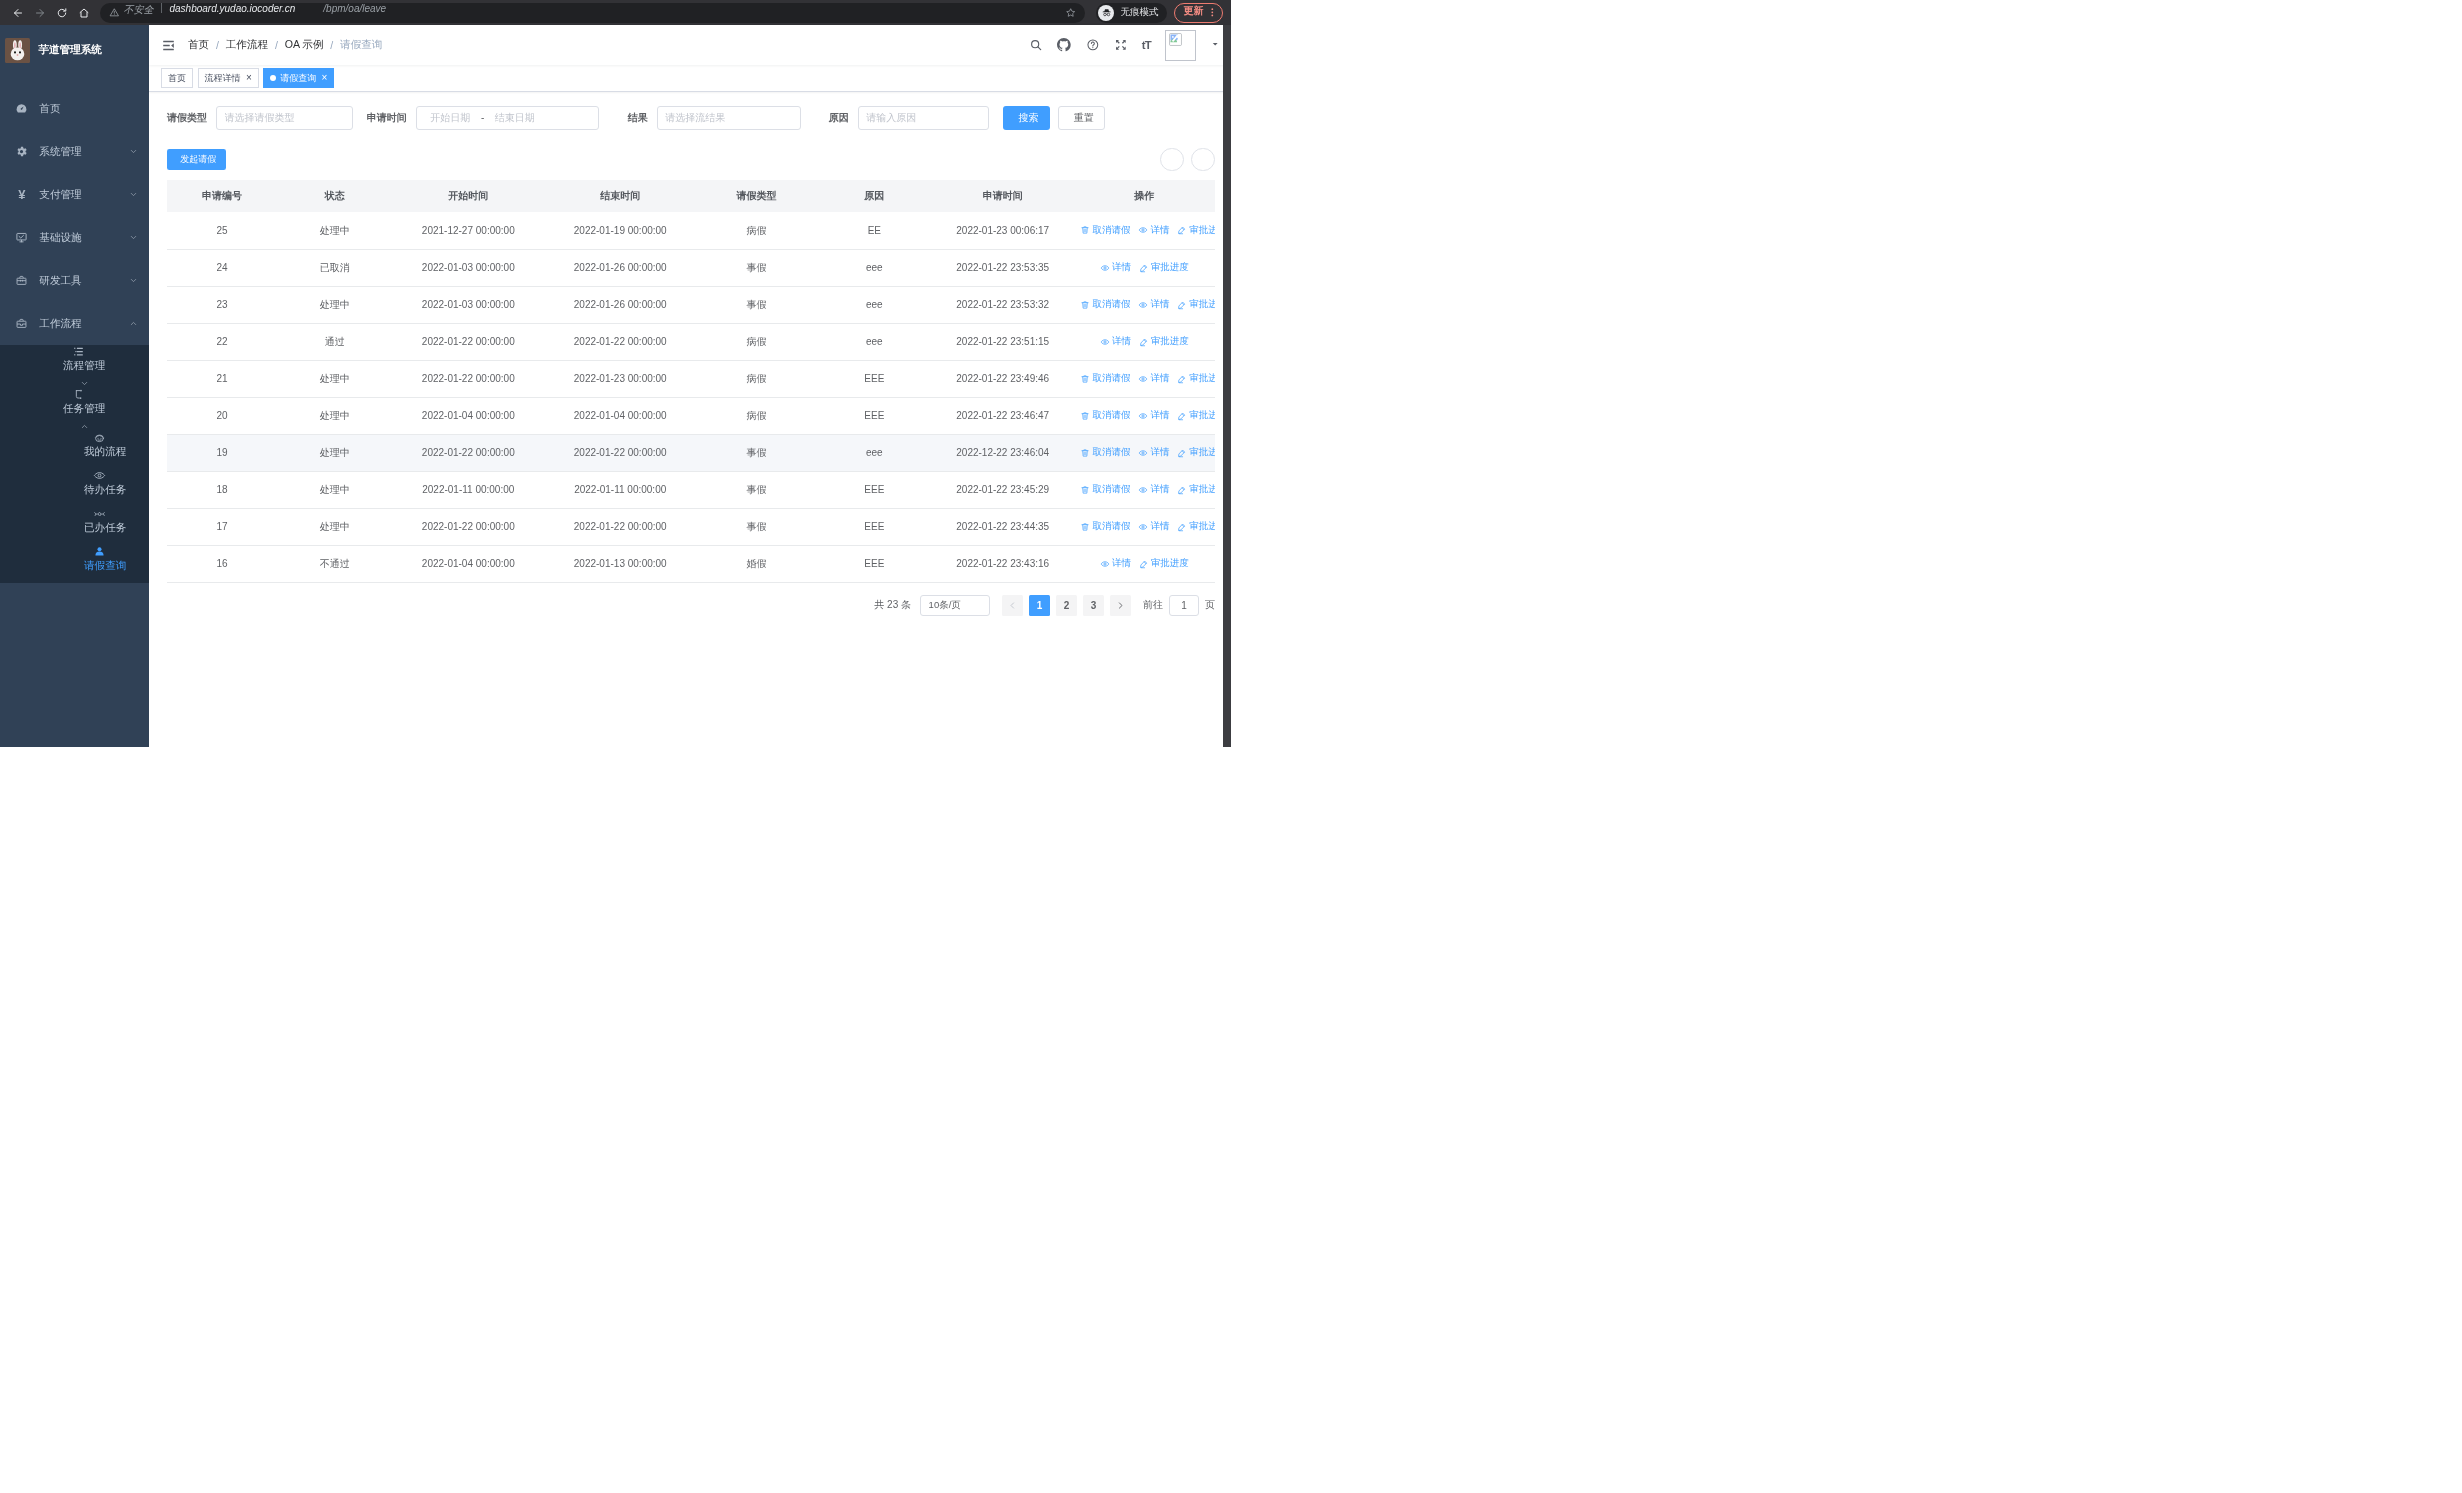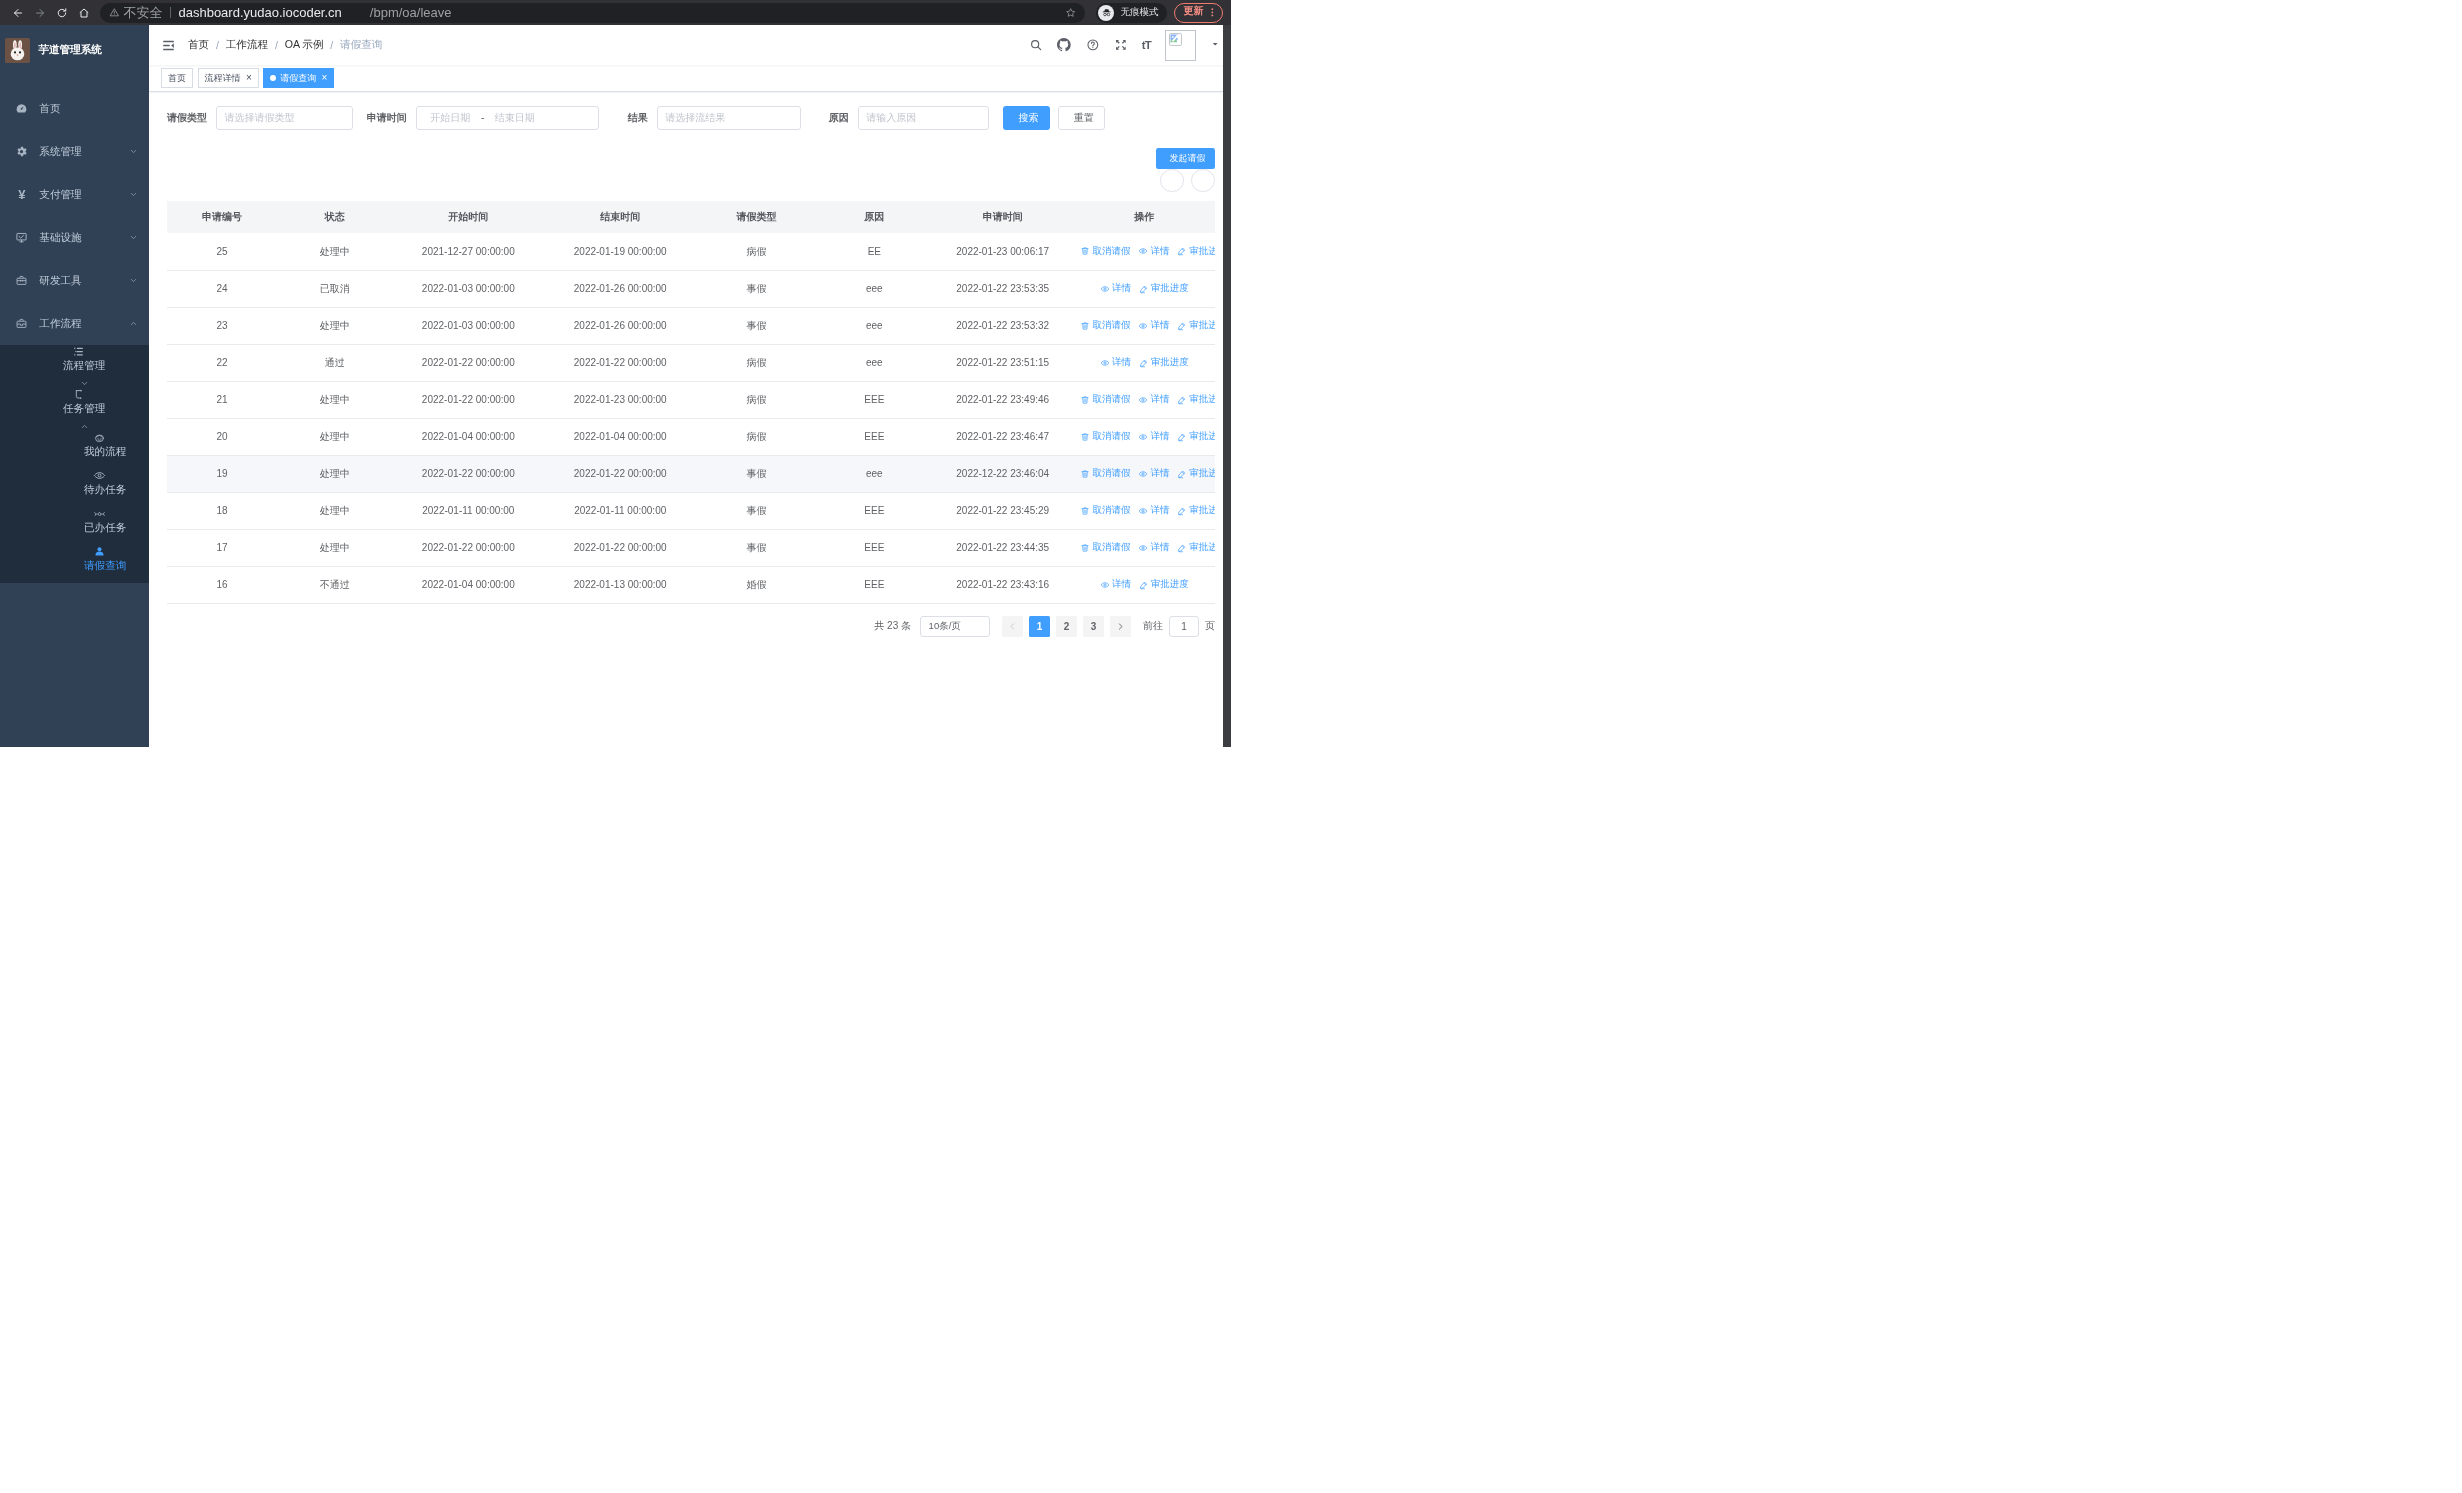--- a/index.html
+++ b/index.html
@@ -6,21 +6,21 @@
   html,body { width:1231px; height:747px; overflow:hidden; }
   body { font-family:"Liberation Sans","DejaVu Sans",sans-serif; background:#fff; position:relative; }
   .icn { display:inline-flex; align-items:center; justify-content:center; }
   .icn svg { display:block; }
 
   
   .browser-bar { height:25px; background:#323236; display:flex; align-items:center; padding:0 7.6px; gap:1.5px; }
   .nav-btn { width:20.5px; height:20.5px; border-radius:50%; display:flex; align-items:center; justify-content:center; color:#e8eaed; cursor:pointer; flex-shrink:0; }
   .nav-btn.dim { color:#80868b; }
   .nav-btn svg { width:12px; height:12px; }
-  .omnibox { flex:1; height:20px; margin:0 4.6px; background:#202124; border-radius:10px; display:flex; align-items:center; padding:0 9px; color:#9aa0a6; font-size:13px; min-width:0; }
+  .omnibox { flex:1; height:20px; margin:0 4.6px; background:#202124; border-radius:10px; display:flex; padding:0 9px; color:#9aa0a6; font-size:10px; min-width:0;font-style:italic; }
   .omnibox .sec-icn svg { width:10.6px; height:10.6px; }
   .omnibox .sec-label { margin:0 6px 0 3.8px; }
   .omni-div { width:0.8px; height:10.6px; background:#5f6368; margin:0 7.6px 0 1.5px; }
   .omni-host { color:#e8eaed; }
   .omni-path { color:#9aa0a6;margin-left:28px; }
   .omni-star { margin-left:auto; color:#9aa0a6; cursor:pointer; }
   .omni-star svg { width:11.4px; height:11.4px; }
   .incog-chip { height:20px; background:#202124; border-radius:10px; display:flex; align-items:center; gap:6px; padding:0 9px 0 2.3px; color:#e8eaed; font-size:9.5px; margin:0 4.6px; flex-shrink:0; }
   .incog-ball { width:16px; height:16px; background:#e8eaed; border-radius:50%; display:flex; align-items:center; justify-content:center; }
   .incog-ball svg { width:11.4px; height:11.4px; }
@@ -78,21 +78,21 @@
   .ctl { height:24px; border:0.8px solid #dcdfe6; border-radius:3px; background:#fff; display:flex; align-items:center; padding:0 7.6px; color:#c0c4cc; font-size:10px; }
   .ctl .ph { flex:1; white-space:nowrap; overflow:hidden; }
   .sel-arrow { color:#c0c4cc; }
   .date-ctl .cal { color:#c0c4cc; margin-right:6px; }
   .date-ctl .d-sep { color:#606266; margin:0 10.6px; }
   .btn { height:24px; border-radius:3px; display:inline-flex; align-items:center; justify-content:center; gap:3.8px; font-size:10px; cursor:pointer; border:0.8px solid transparent; white-space:nowrap; }
   .btn-primary { background:#409eff; color:#fff; padding:0 10.6px; }
   .btn-plain { background:#fff; color:#606266; border-color:#dcdfe6; padding:0 10.6px; }
 
   
-  .toolbar-row { display:flex; align-items:flex-end; margin-bottom:9px;flex-direction:column; }
+  .toolbar-row { display:flex; align-items:center; margin-bottom:9px; }
   .btn-create { height:21px; font-size:9px; padding:0 8.4px; border-radius:2.3px; }
   .round-btns { margin-left:auto; display:flex; gap:7.6px; }
   .icon-circle { width:23.6px; height:23.6px; border-radius:50%; border:0.8px solid #e0e3e9; background:#fff; color:#5f6368; display:flex; align-items:center; justify-content:center; cursor:pointer; }
 
   
   table.leave { width:100%; border-collapse:collapse; font-size:10px; color:#606266; table-layout:fixed; }
   table.leave th { background:#f4f5f7; font-weight:700; color:#55595f; height:32px; text-align:center; padding:0 3px; white-space:nowrap; }
   table.leave td { height:37px; border-bottom:0.8px solid #e8eaec; text-align:center; padding:0 3px; white-space:nowrap; overflow:hidden; }
   table.leave tr.hovered td { background:#f5f7fa; }
   .act-link { color:#409eff; cursor:pointer; display:inline-flex; align-items:center; gap:2.3px; margin:0 3.8px; font-size:9.5px; white-space:nowrap; }

